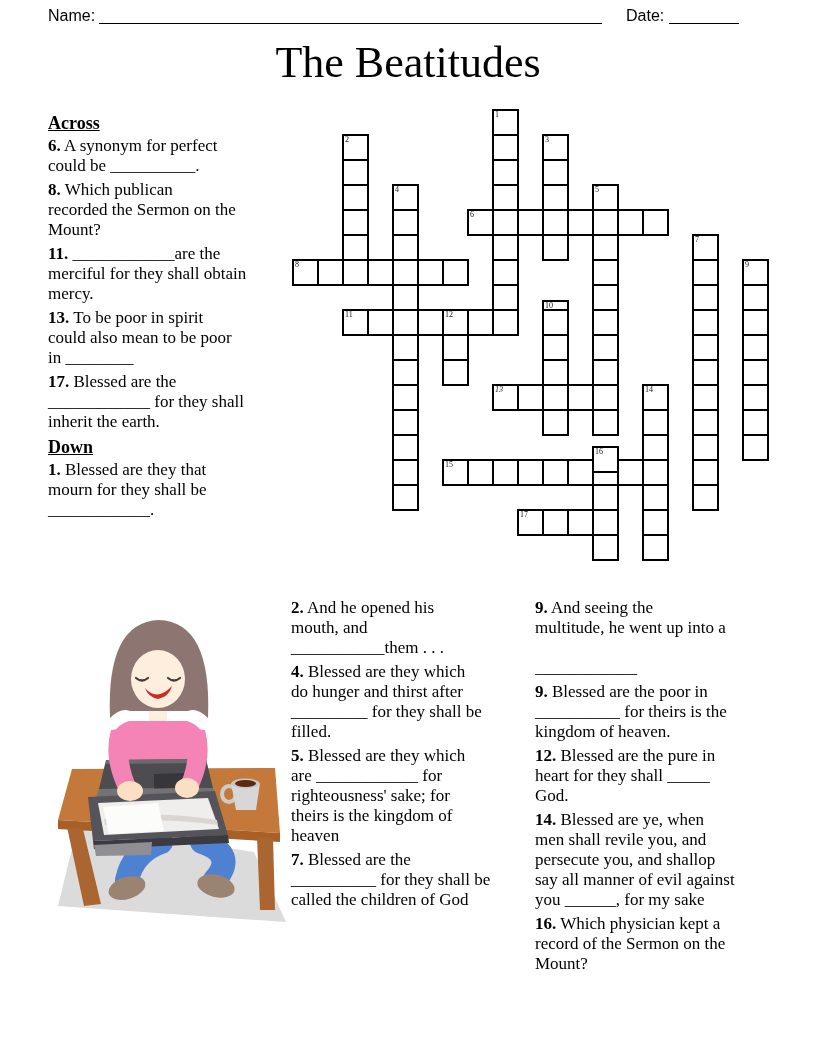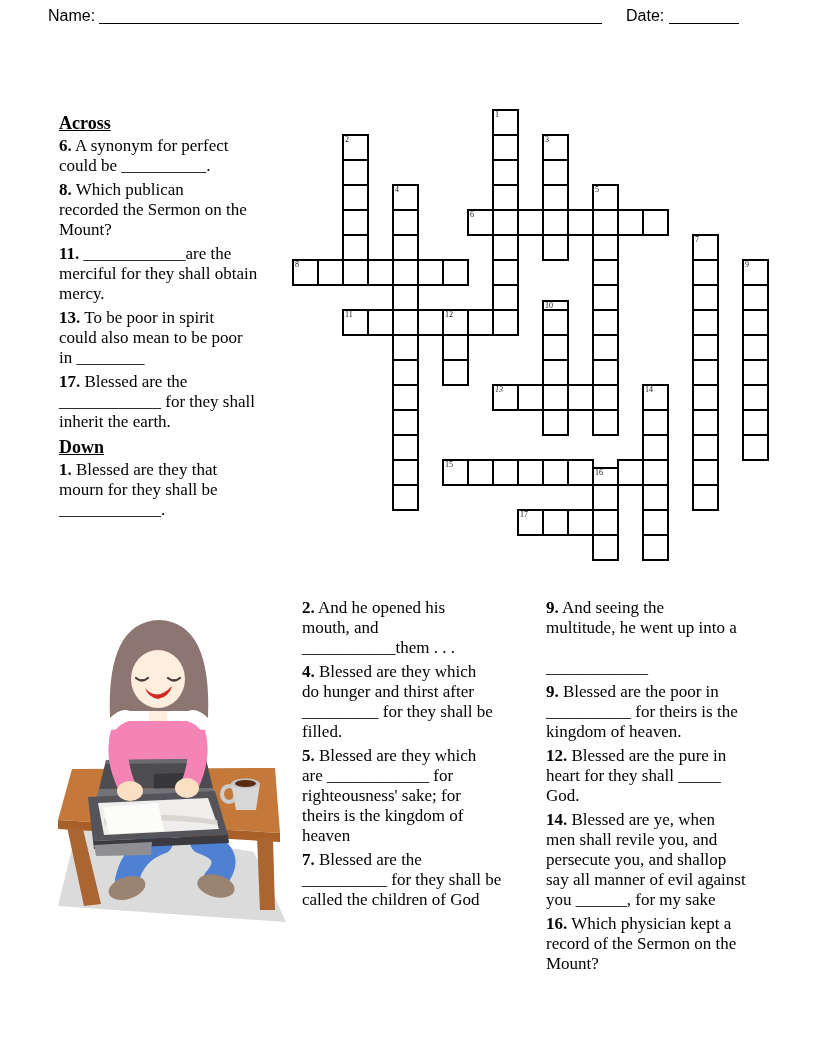--- a/index.html
+++ b/index.html
@@ -3,21 +3,21 @@
 <meta charset="utf-8">
 <style>
   html,body{margin:0;padding:0;background:#fff;}
   .page{position:relative;width:816px;height:1056px;background:#ffffff;
         font-family:"Liberation Serif",serif;color:#000;overflow:hidden;}
   .hdr-label{position:absolute;top:6px;font-family:"Liberation Sans",sans-serif;
              font-size:16px;line-height:19px;}
   .hline{position:absolute;top:5px;height:18px;border-bottom:1.5px solid #000;}
   .title{position:absolute;left:0;right:0;top:38px;text-align:center;
          font-size:44px;line-height:50px;font-weight:400;}
-  .cluecol{position:absolute;font-size:17px;line-height:20px;margin-left:11px;}
+  .cluecol{position:absolute;font-size:17px;line-height:20px;}
   .cluecol h2{font-size:18px;line-height:22px;margin:0 0 2px 0;
               text-decoration:underline;font-weight:bold;}
   .clue{margin:0 0 4px 0;}
   .cnum{font-weight:bold;}
   .ct{white-space:pre-line;}
   #grid{position:absolute;left:293px;top:110px;width:476px;height:452px;}
   .cell{position:absolute;width:27px;height:27px;box-sizing:border-box;
         border:2px solid #000;background:#fff;}
   .cellnum{position:absolute;top:-1px;left:1px;font-size:8px;line-height:10px;
            font-family:"Liberation Serif",serif;color:#111;}
@@ -26,20 +26,21 @@
 </head>
 <body>
 
 <div class="page">
 
   <span class="hdr-label" style="left:48px">Name:</span>
   <span class="hline" style="left:99px;width:503px"></span>
   <span class="hdr-label" style="left:626px">Date:</span>
   <span class="hline" style="left:669px;width:70px"></span>
 
+  <div class="title">The Beatitudes</div>
 
   <div id="grid">
       <div class="cell" style="left: 199px; top: -1px;">
         <span class="cellnum">1</span>
       </div>
       <div class="cell" style="left: 199px; top: 24px;"></div>
       <div class="cell" style="left: 199px; top: 49px;"></div>
       <div class="cell" style="left: 199px; top: 74px;"></div>
       <div class="cell" style="left: 199px; top: 99px;"></div>
       <div class="cell" style="left: 199px; top: 124px;"></div>
@@ -159,21 +160,21 @@
       <div class="cell" style="left: 349px; top: 399px;"></div>
       <div class="cell" style="left: 349px; top: 424px;"></div>
       <div class="cell" style="left: 149px; top: 349px;">
         <span class="cellnum">15</span>
       </div>
       <div class="cell" style="left: 174px; top: 349px;"></div>
       <div class="cell" style="left: 199px; top: 349px;"></div>
       <div class="cell" style="left: 224px; top: 349px;"></div>
       <div class="cell" style="left: 249px; top: 349px;"></div>
       <div class="cell" style="left: 274px; top: 349px;"></div>
-      <div class="cell" style="left: 299px; top: 357px;">
+      <div class="cell" style="left: 299px; top: 336px;">
         <span class="cellnum">16</span>
       </div>
       <div class="cell" style="left: 324px; top: 349px;"></div>
       <div class="cell" style="left: 299px; top: 374px;"></div>
       <div class="cell" style="left: 299px; top: 399px;"></div>
       <div class="cell" style="left: 299px; top: 424px;"></div>
       <div class="cell" style="left: 224px; top: 399px;">
         <span class="cellnum">17</span>
       </div>
       <div class="cell" style="left: 249px; top: 399px;"></div>

